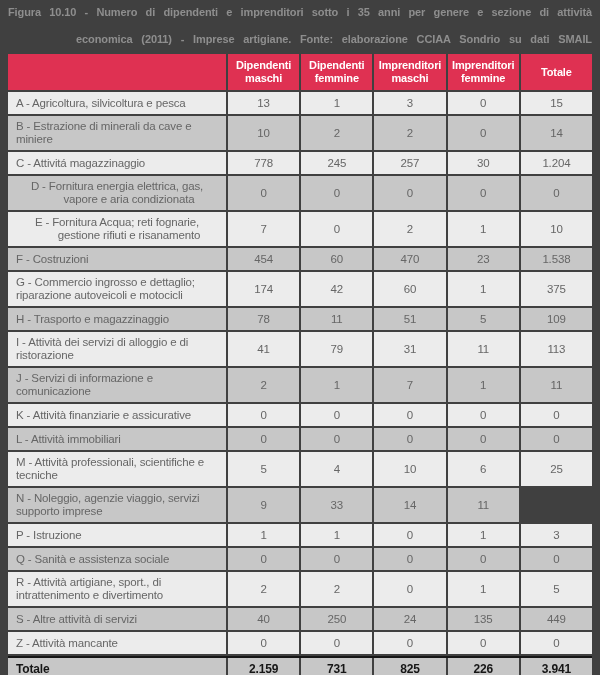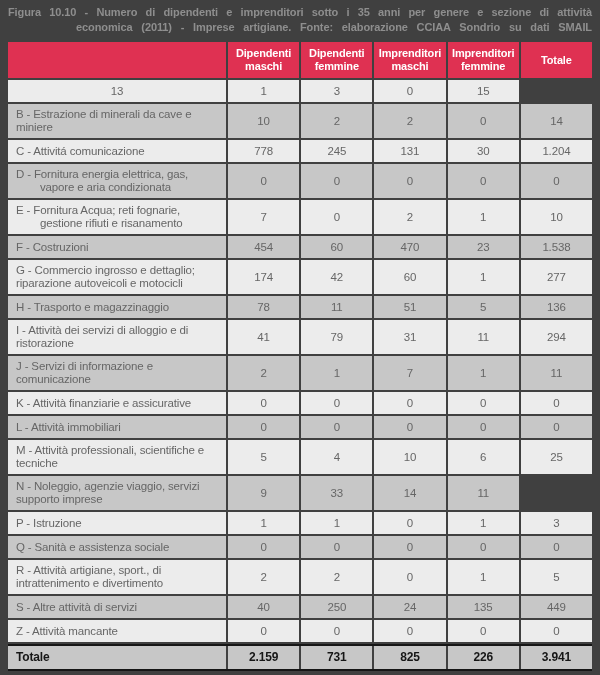--- a/index.html
+++ b/index.html
@@ -8,21 +8,21 @@
     background:#404040;overflow:hidden;
     padding:5px 8px 0 8px;
     font-family:"Liberation Sans",sans-serif;
   }
   
   .figure-title{
     color:#8e8e8e;font-weight:bold;font-size:11px;line-height:15px;
     letter-spacing:-0.1px;margin-bottom:7px;
   }
   .figure-title .t-line1{text-align:justify;text-align-last:justify;}
-  .figure-title .t-line2{padding-left:68px;text-align:justify;text-align-last:justify;}
+  .figure-title .t-line2{padding-left:68px;text-align:justify;text-align-last:justify;margin-top:12px;}
   
   .tbl{width:584px;}
   .trow{
     display:grid;
     grid-template-columns:218px repeat(5,1fr);
     gap:2px;
     margin-bottom:2px;
   }
   .cell{
     box-sizing:border-box;
@@ -36,21 +36,21 @@
   .cell.light{background:#ececec;}
   .cell.dark{background:#c7c7c7;}
   
   .thead .cell{
     background:#df3152;color:#ffffff;font-weight:bold;
     justify-content:center;text-align:center;
     font-size:11px;line-height:13px;min-height:36px;padding:3px 2px;
   }
   .thead .cell.corner{justify-content:flex-start;}
   
-  .cell.lbl.hang span{display:block;padding-left:24px;text-indent:-24px;}
+  .cell.lbl.hang span{display:block;padding-left:24px;text-indent:-24px;text-align:center;}
   
   .total-wrap{
     border-top:2px solid #161616;
     border-bottom:2px solid #161616;
   }
   .total-wrap .trow{margin-bottom:0;}
   .total-wrap .cell{
     background:#c7c7c7;color:#161616;font-weight:bold;
     font-size:12px;min-height:23px;
   }
@@ -69,43 +69,46 @@
     <div class="trow thead" id="thead">
         <div class="cell corner"></div>
         <div class="cell ">Dipendenti maschi</div>
         <div class="cell ">Dipendenti femmine</div>
         <div class="cell ">Imprenditori maschi</div>
         <div class="cell ">Imprenditori femmine</div>
         <div class="cell ">Totale</div>
       </div>
     <div id="tbody">
         <div class="trow">
+          <div class="cell lbl light">
+            <span>A - Agricoltura, silvicoltura e pesca</span>
+          </div>
           <div class="cell num light">13</div>
           <div class="cell num light">1</div>
           <div class="cell num light">3</div>
           <div class="cell num light">0</div>
           <div class="cell num light">15</div>
         </div>
         <div class="trow">
           <div class="cell lbl dark">
             <span>B - Estrazione di minerali da cave e miniere</span>
           </div>
           <div class="cell num dark">10</div>
           <div class="cell num dark">2</div>
           <div class="cell num dark">2</div>
           <div class="cell num dark">0</div>
           <div class="cell num dark">14</div>
         </div>
         <div class="trow">
           <div class="cell lbl light">
-            <span>C - Attivitá comunicazione</span>
+            <span>C - Attivitá magazzinaggio</span>
           </div>
           <div class="cell num light">778</div>
           <div class="cell num light">245</div>
-          <div class="cell num light">131</div>
+          <div class="cell num light">257</div>
           <div class="cell num light">30</div>
           <div class="cell num light">1.204</div>
         </div>
         <div class="trow">
           <div class="cell lbl dark hang">
             <span>D - Fornitura energia elettrica, gas, vapore e aria condizionata</span>
           </div>
           <div class="cell num dark">0</div>
           <div class="cell num dark">0</div>
           <div class="cell num dark">0</div>
@@ -133,41 +136,41 @@
           <div class="cell num dark">1.538</div>
         </div>
         <div class="trow">
           <div class="cell lbl light">
             <span>G - Commercio ingrosso e dettaglio; riparazione autoveicoli e motocicli</span>
           </div>
           <div class="cell num light">174</div>
           <div class="cell num light">42</div>
           <div class="cell num light">60</div>
           <div class="cell num light">1</div>
-          <div class="cell num light">277</div>
+          <div class="cell num light">375</div>
         </div>
         <div class="trow">
           <div class="cell lbl dark">
             <span>H - Trasporto e magazzinaggio</span>
           </div>
           <div class="cell num dark">78</div>
           <div class="cell num dark">11</div>
           <div class="cell num dark">51</div>
           <div class="cell num dark">5</div>
-          <div class="cell num dark">136</div>
+          <div class="cell num dark">109</div>
         </div>
         <div class="trow">
           <div class="cell lbl light">
             <span>I - Attività dei servizi di alloggio e di ristorazione</span>
           </div>
           <div class="cell num light">41</div>
           <div class="cell num light">79</div>
           <div class="cell num light">31</div>
           <div class="cell num light">11</div>
-          <div class="cell num light">294</div>
+          <div class="cell num light">113</div>
         </div>
         <div class="trow">
           <div class="cell lbl dark">
             <span>J - Servizi di informazione e comunicazione</span>
           </div>
           <div class="cell num dark">2</div>
           <div class="cell num dark">1</div>
           <div class="cell num dark">7</div>
           <div class="cell num dark">1</div>
           <div class="cell num dark">11</div>

